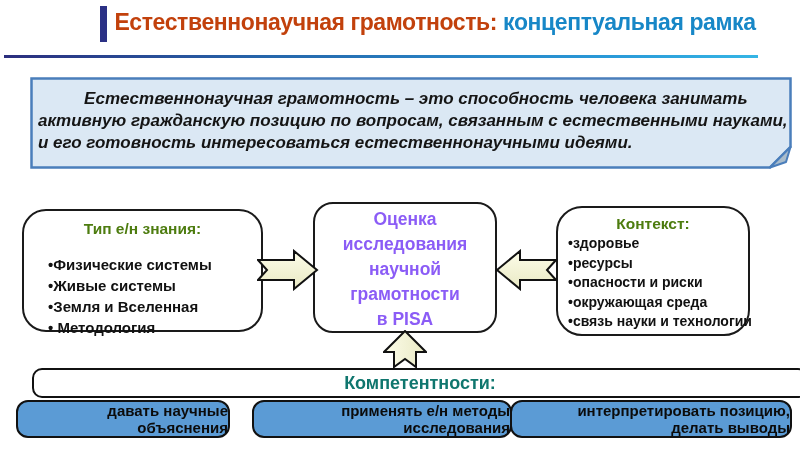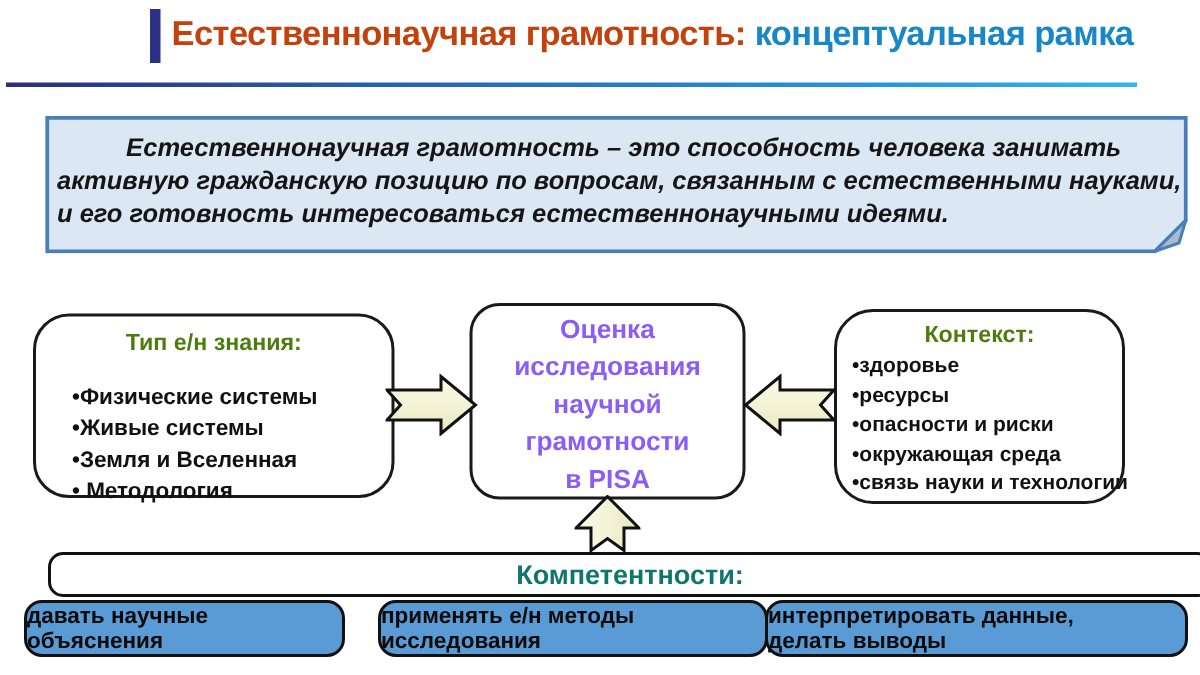--- a/index.html
+++ b/index.html
@@ -48,21 +48,21 @@
   
   .comp-bar{
     position:absolute;left:32px;top:368px;width:776px;height:30px;box-sizing:border-box;
     background:#ffffff;border:2.5px solid #111;border-radius:10px;
     display:flex;align-items:center;justify-content:center;
     color:#0f766e;font-weight:bold;font-size:18px;
   }
   .comp-box{
     position:absolute;top:400px;height:38px;box-sizing:border-box;
     background:#5b9bd5;border:2.5px solid #111;border-radius:12px;
-    display:flex;flex-direction:column;align-items:flex-start;justify-content:center;
+    display:flex;flex-direction:column;align-items:flex-end;justify-content:center;
     color:#0b0b0b;font-weight:bold;font-size:15px;line-height:17.5px;text-align:center;
   }
   .comp-1{left:16px;width:214px;}
   .comp-2{left:252px;width:260px;}
   .comp-3{left:510px;width:282px;}
 </style>
 </head>
 <body>
 
 <div id="slide">
@@ -152,17 +152,17 @@
 
   <div class="comp-box comp-1">
     <div>давать научные</div>
     <div>объяснения</div>
   </div>
   <div class="comp-box comp-2">
     <div>применять е/н  методы</div>
     <div>исследования</div>
   </div>
   <div class="comp-box comp-3">
-    <div>интерпретировать данные,</div>
+    <div>интерпретировать позицию,</div>
     <div>делать выводы</div>
   </div>
 
 </div>
 
 </body></html>

